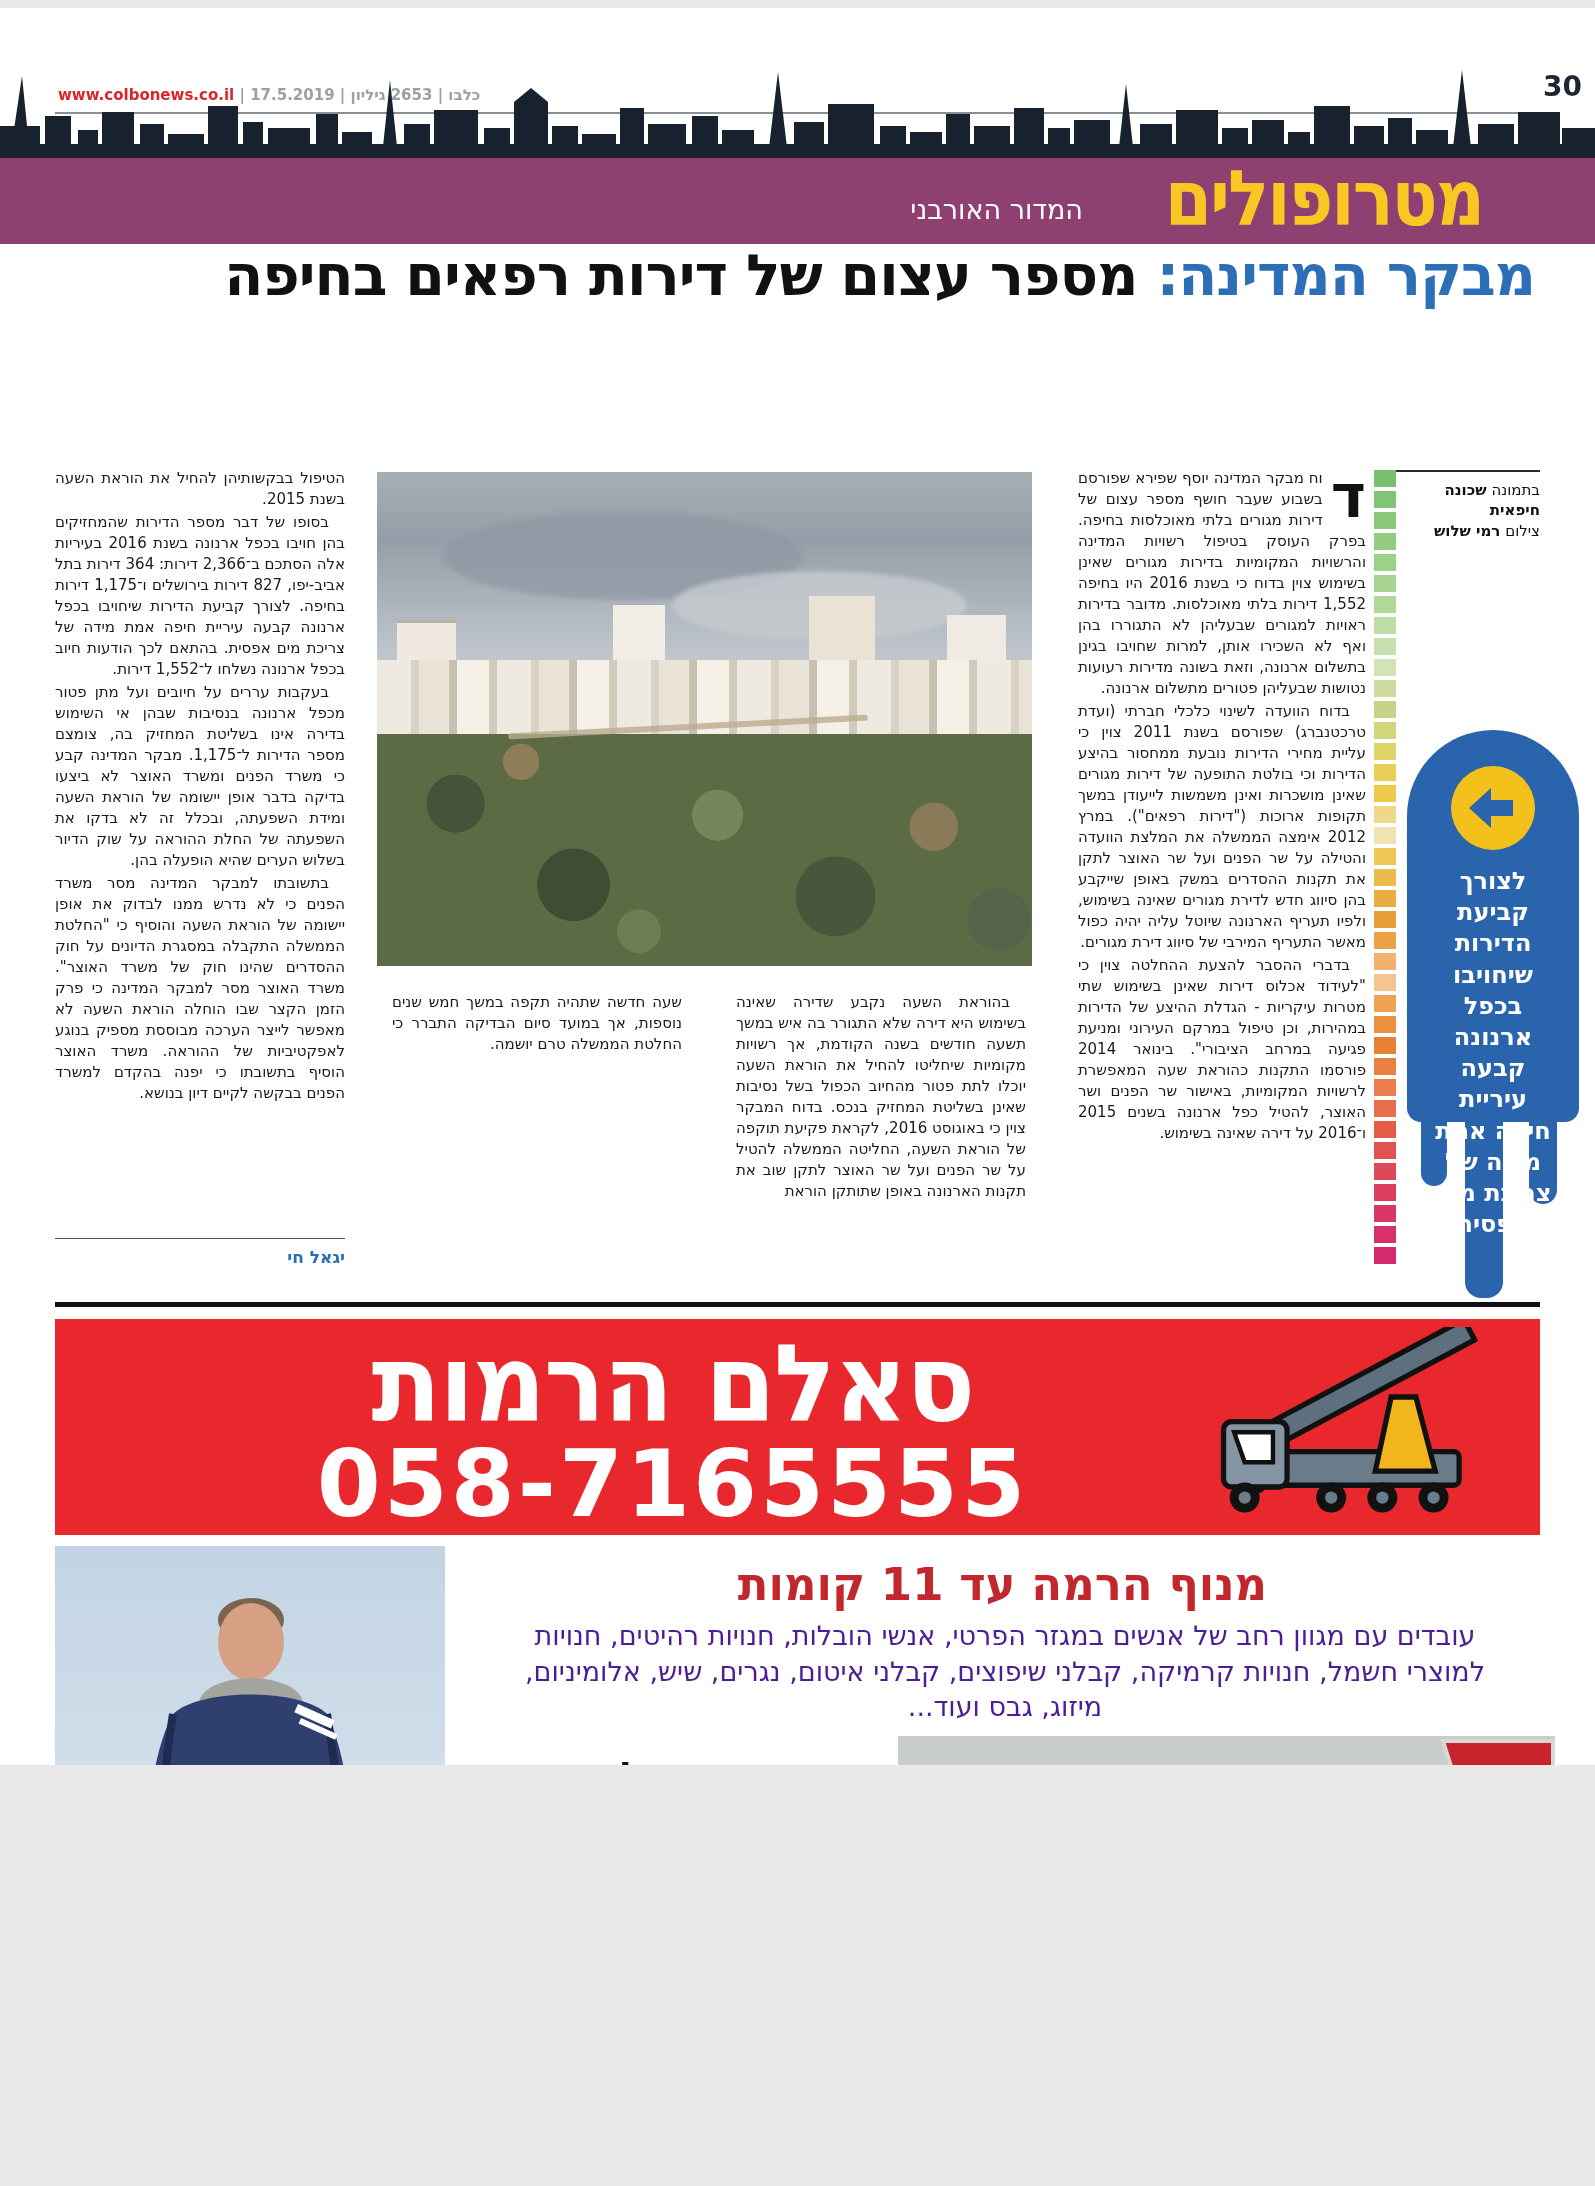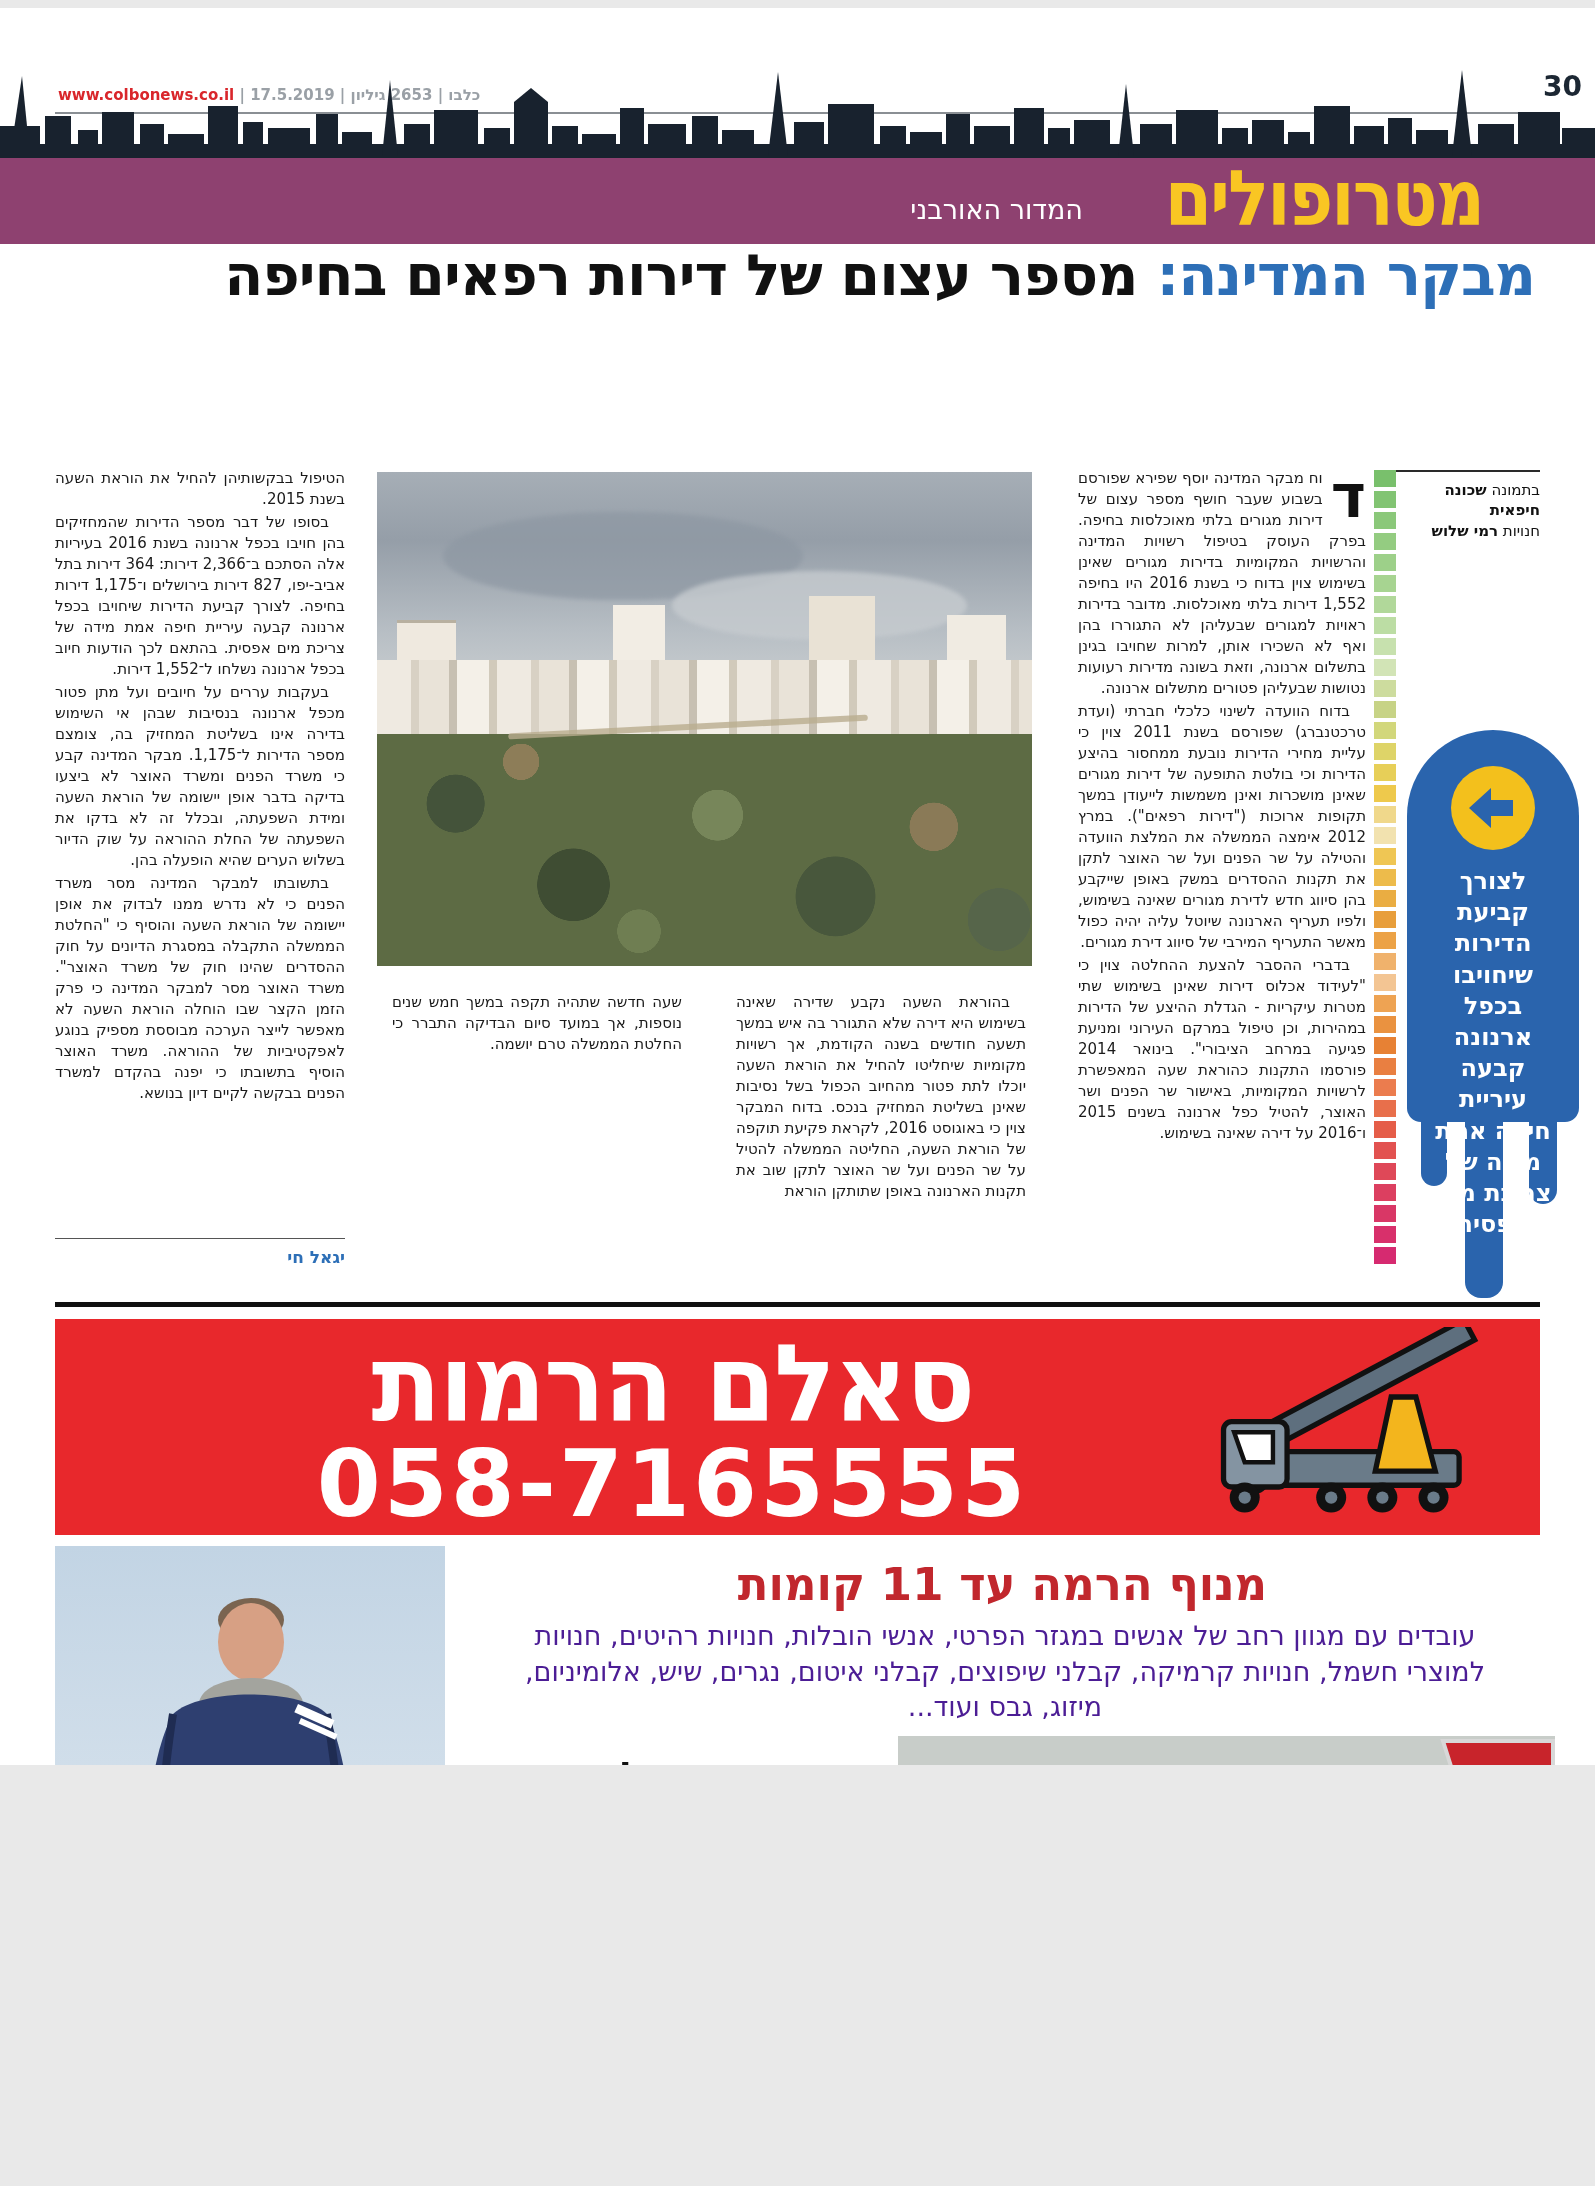--- a/index.html
+++ b/index.html
@@ -168,21 +168,21 @@
     <div class="section">המדור האורבני</div>
   </div>
 
   <div class="headline">
     <span class="kicker">מבקר המדינה:</span><span> מספר עצום של דירות רפאים בחיפה</span>
   </div>
 
   <div class="cap-rule"></div>
   <div class="caption">
     <div class="cap-line"><span>בתמונה </span><b>שכונה חיפאית</b></div>
-    <div class="cap-line"><span>חנויות </span><b>רמי שלוש</b></div>
+    <div class="cap-line"><span>צילום </span><b>רמי שלוש</b></div>
   </div>
   <div class="heat-strip">
       <div class="heat-cell" style="background: rgb(121, 192, 108);"></div>
       <div class="heat-cell" style="background: rgb(130, 196, 115);"></div>
       <div class="heat-cell" style="background: rgb(139, 200, 122);"></div>
       <div class="heat-cell" style="background: rgb(148, 204, 129);"></div>
       <div class="heat-cell" style="background: rgb(157, 208, 137);"></div>
       <div class="heat-cell" style="background: rgb(167, 212, 145);"></div>
       <div class="heat-cell" style="background: rgb(177, 216, 154);"></div>
       <div class="heat-cell" style="background: rgb(188, 221, 164);"></div>

